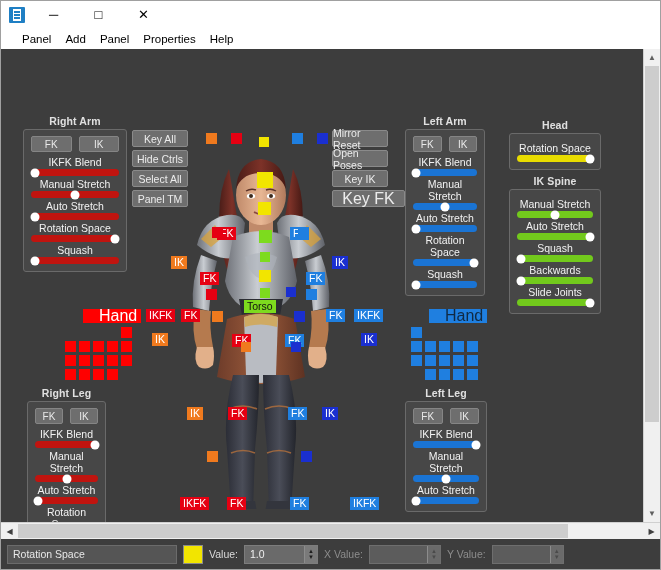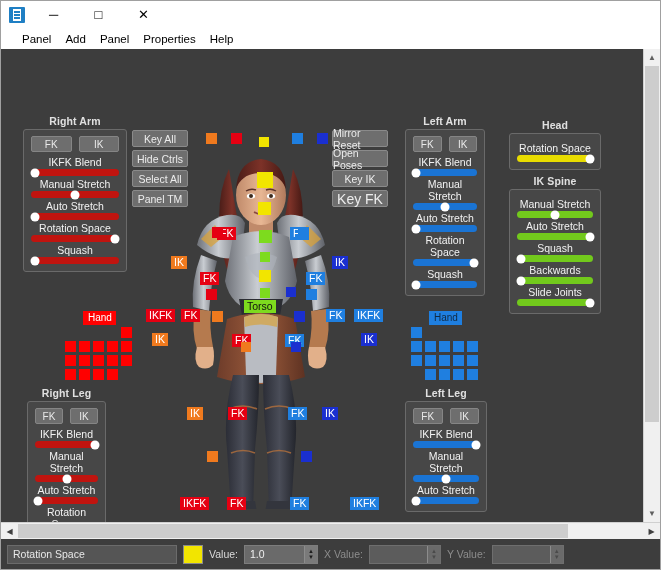--- a/index.html
+++ b/index.html
@@ -93,21 +93,21 @@
               border-radius:2px; color:#e9e9e9; font-size:10px; display:flex;
               align-items:center; justify-content:center; }
   .sl-label { font-size:10.5px; color:#f2f2f2; text-align:center; margin-top:2px;
               line-height:12px; }
   .sl-track { height:7px; border-radius:4px; position:relative; margin-top:1px; }
   .sl-knob { position:absolute; top:50%; width:9px; height:9px; border-radius:50%;
              background:#ffffff; transform:translate(-50%,-50%); }
 
   
   .hand-wrap { position:absolute; }
-  .hand-lbl { font-size:10px; color:#ffffff; padding:0px 4px 1px 5px; display:inline-block;
+  .hand-lbl { font-size:16px; color:#ffffff; padding:0px 4px 1px 16px; display:inline-block;
               line-height:13px; }
   .hand-grid { position:relative; }
   .hand-cell { position:absolute; width:11px; height:11px; }
 
   
   .mk { position:absolute; font-size:10.5px; line-height:13px; color:#ffffff;
         padding:0 3px; white-space:nowrap; }
   .mk.dark { color:#111111; }
   .sq { position:absolute; }
 </style>
@@ -348,21 +348,21 @@
               </div>
             </div>
           </div>
           <div style="position: absolute; left: 131px; top: 81px; width: 56px; height: 17px; background: rgb(110, 110, 110); border: 1px solid rgb(138, 138, 138); border-radius: 2px; color: rgb(236, 236, 236); font-size: 10.5px; display: flex; align-items: center; justify-content: center;">Key All</div>
           <div style="position: absolute; left: 131px; top: 101px; width: 56px; height: 17px; background: rgb(110, 110, 110); border: 1px solid rgb(138, 138, 138); border-radius: 2px; color: rgb(236, 236, 236); font-size: 10.5px; display: flex; align-items: center; justify-content: center;">Hide Ctrls</div>
           <div style="position: absolute; left: 131px; top: 121px; width: 56px; height: 17px; background: rgb(110, 110, 110); border: 1px solid rgb(138, 138, 138); border-radius: 2px; color: rgb(236, 236, 236); font-size: 10.5px; display: flex; align-items: center; justify-content: center;">Select All</div>
           <div style="position: absolute; left: 131px; top: 141px; width: 56px; height: 17px; background: rgb(110, 110, 110); border: 1px solid rgb(138, 138, 138); border-radius: 2px; color: rgb(236, 236, 236); font-size: 10.5px; display: flex; align-items: center; justify-content: center;">Panel TM</div>
           <div style="position: absolute; left: 331px; top: 81px; width: 56px; height: 17px; background: rgb(110, 110, 110); border: 1px solid rgb(138, 138, 138); border-radius: 2px; color: rgb(236, 236, 236); font-size: 10.5px; display: flex; align-items: center; justify-content: center;">Mirror Reset</div>
           <div style="position: absolute; left: 331px; top: 101px; width: 56px; height: 17px; background: rgb(110, 110, 110); border: 1px solid rgb(138, 138, 138); border-radius: 2px; color: rgb(236, 236, 236); font-size: 10.5px; display: flex; align-items: center; justify-content: center;">Open Poses</div>
           <div style="position: absolute; left: 331px; top: 121px; width: 56px; height: 17px; background: rgb(110, 110, 110); border: 1px solid rgb(138, 138, 138); border-radius: 2px; color: rgb(236, 236, 236); font-size: 10.5px; display: flex; align-items: center; justify-content: center;">Key IK</div>
-          <div style="position: absolute; left: 331px; top: 141px; width: 56px; height: 17px; background: rgb(110, 110, 110); border: 1px solid rgb(138, 138, 138); border-radius: 2px; color: rgb(236, 236, 236); font-size: 14px; display: flex; align-items: center; justify-content: center;">Key FK</div>
+          <div style="position: absolute; left: 331px; top: 141px; width: 73px; height: 17px; background: rgb(110, 110, 110); border: 1px solid rgb(138, 138, 138); border-radius: 2px; color: rgb(236, 236, 236); font-size: 16px; display: flex; align-items: center; justify-content: center;">Key FK</div>
           <div class="hand-wrap" style="left: 64px; top: 258px;"><div class="hand-lbl" style="background: rgb(255, 0, 0); margin-left: 18px;">Hand</div><div class="hand-grid" style="width: 70px; height: 60px; margin-top: 2px;">
               <div class="hand-cell" style="left: 56px; top: 0px; background: rgb(255, 0, 0);"></div>
               <div class="hand-cell" style="left: 0px; top: 14px; background: rgb(255, 0, 0);"></div>
               <div class="hand-cell" style="left: 14px; top: 14px; background: rgb(255, 0, 0);"></div>
               <div class="hand-cell" style="left: 28px; top: 14px; background: rgb(255, 0, 0);"></div>
               <div class="hand-cell" style="left: 42px; top: 14px; background: rgb(255, 0, 0);"></div>
               <div class="hand-cell" style="left: 56px; top: 14px; background: rgb(255, 0, 0);"></div>
               <div class="hand-cell" style="left: 0px; top: 28px; background: rgb(255, 0, 0);"></div>
               <div class="hand-cell" style="left: 14px; top: 28px; background: rgb(255, 0, 0);"></div>
               <div class="hand-cell" style="left: 28px; top: 28px; background: rgb(255, 0, 0);"></div>

